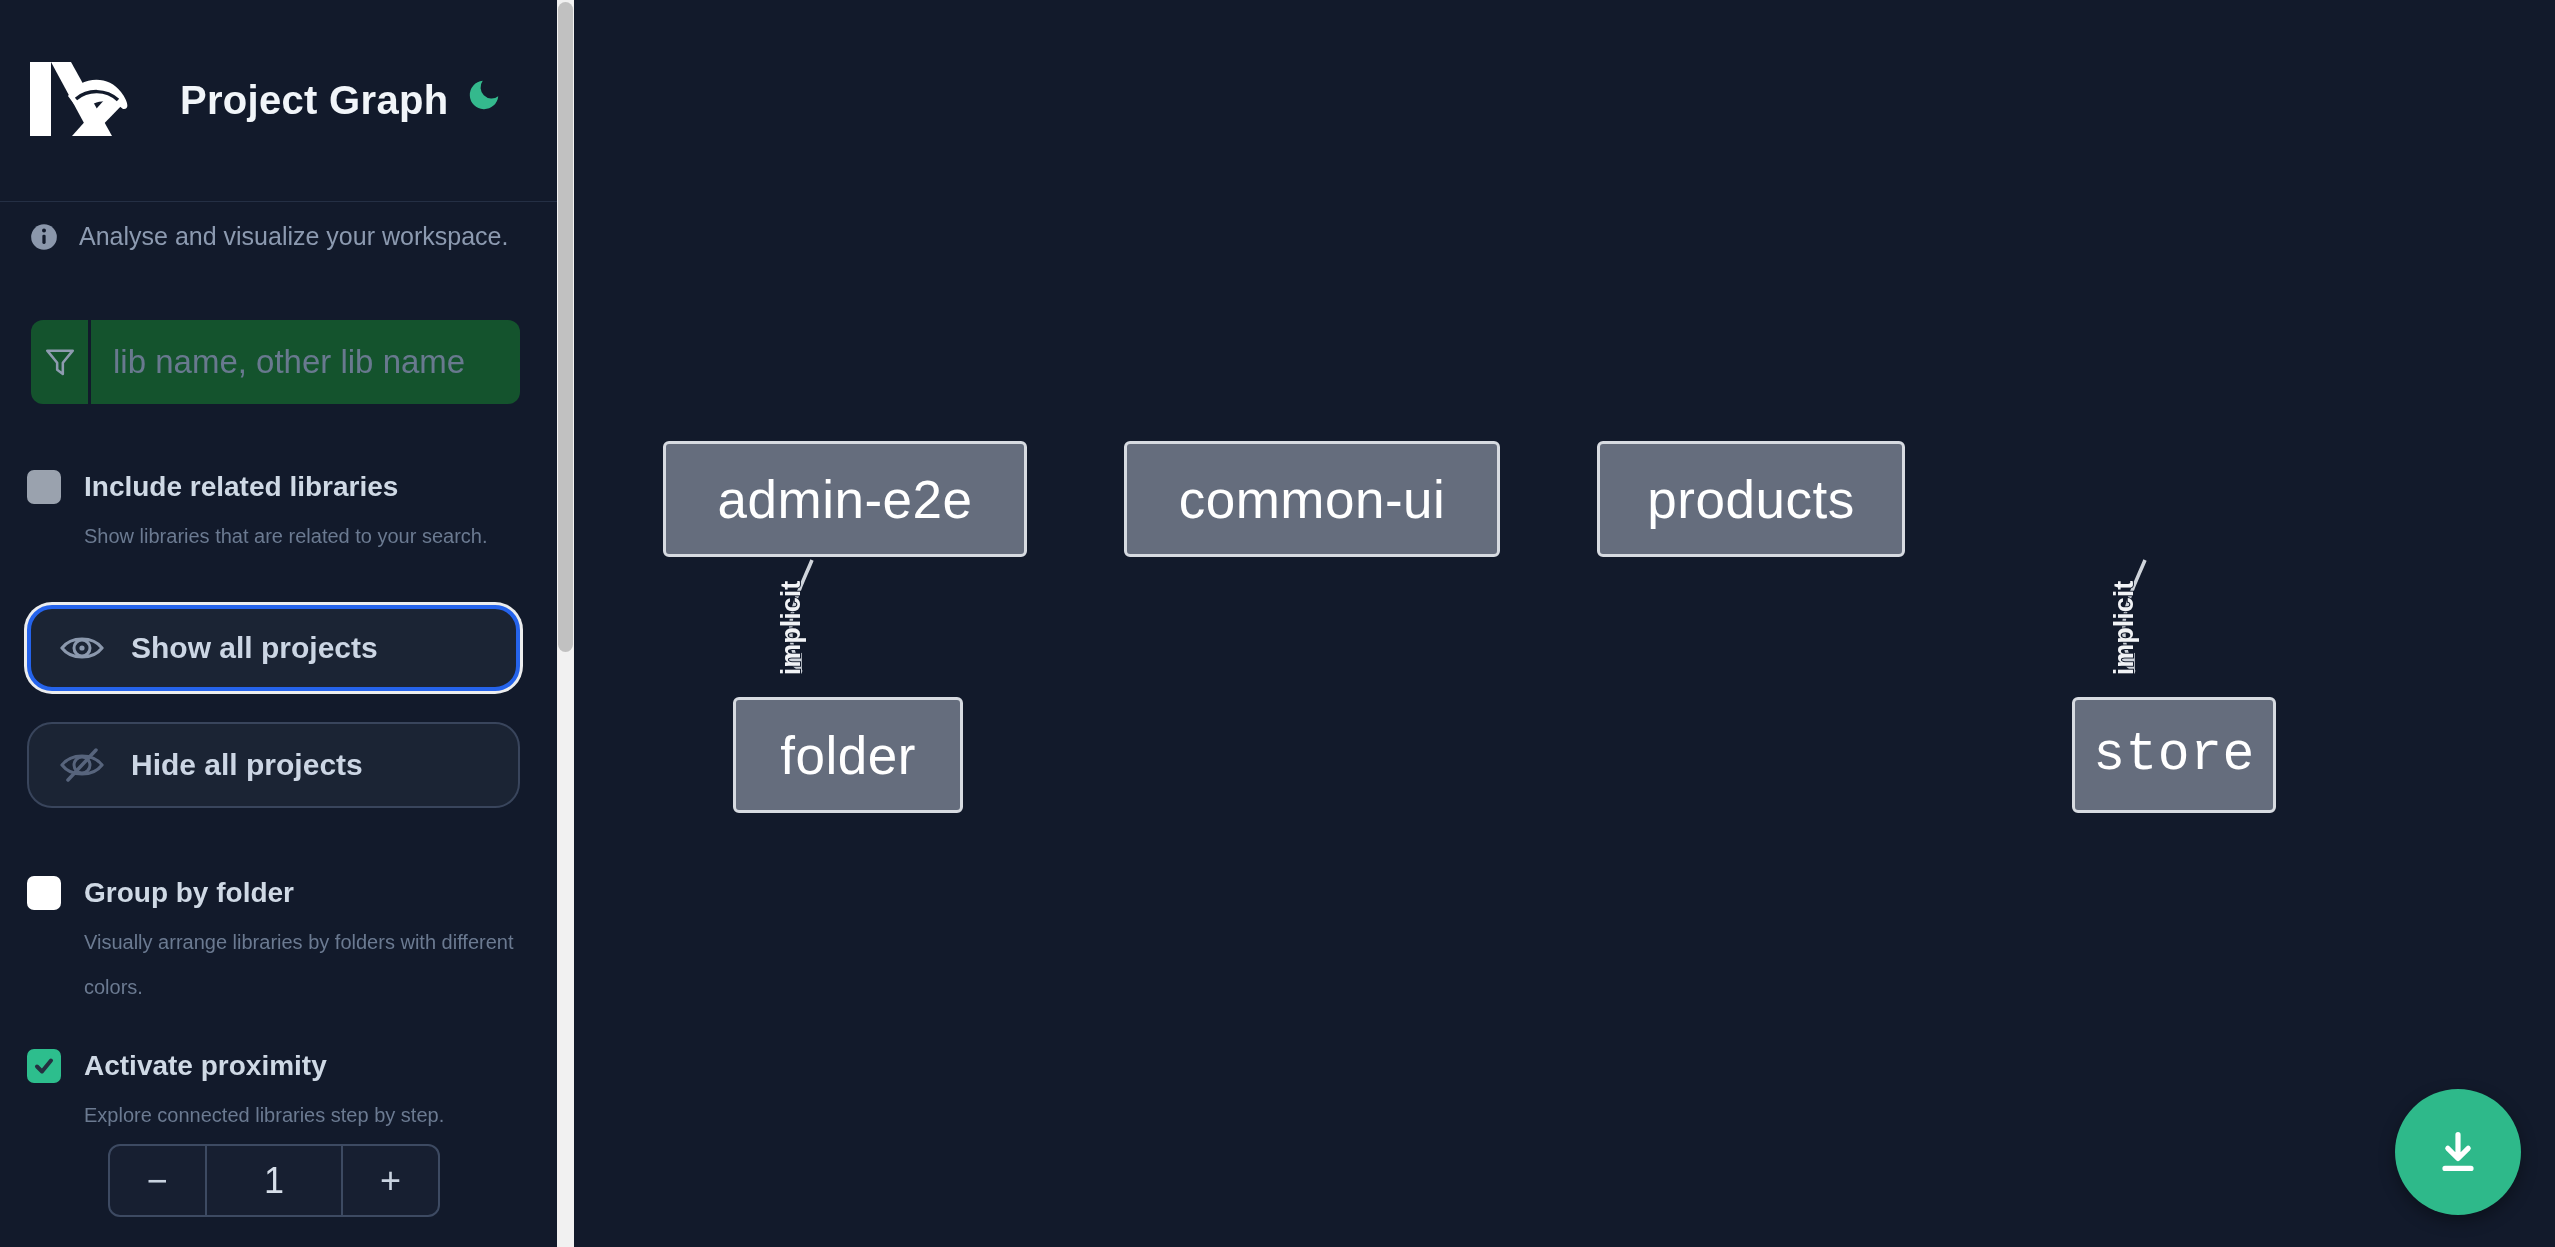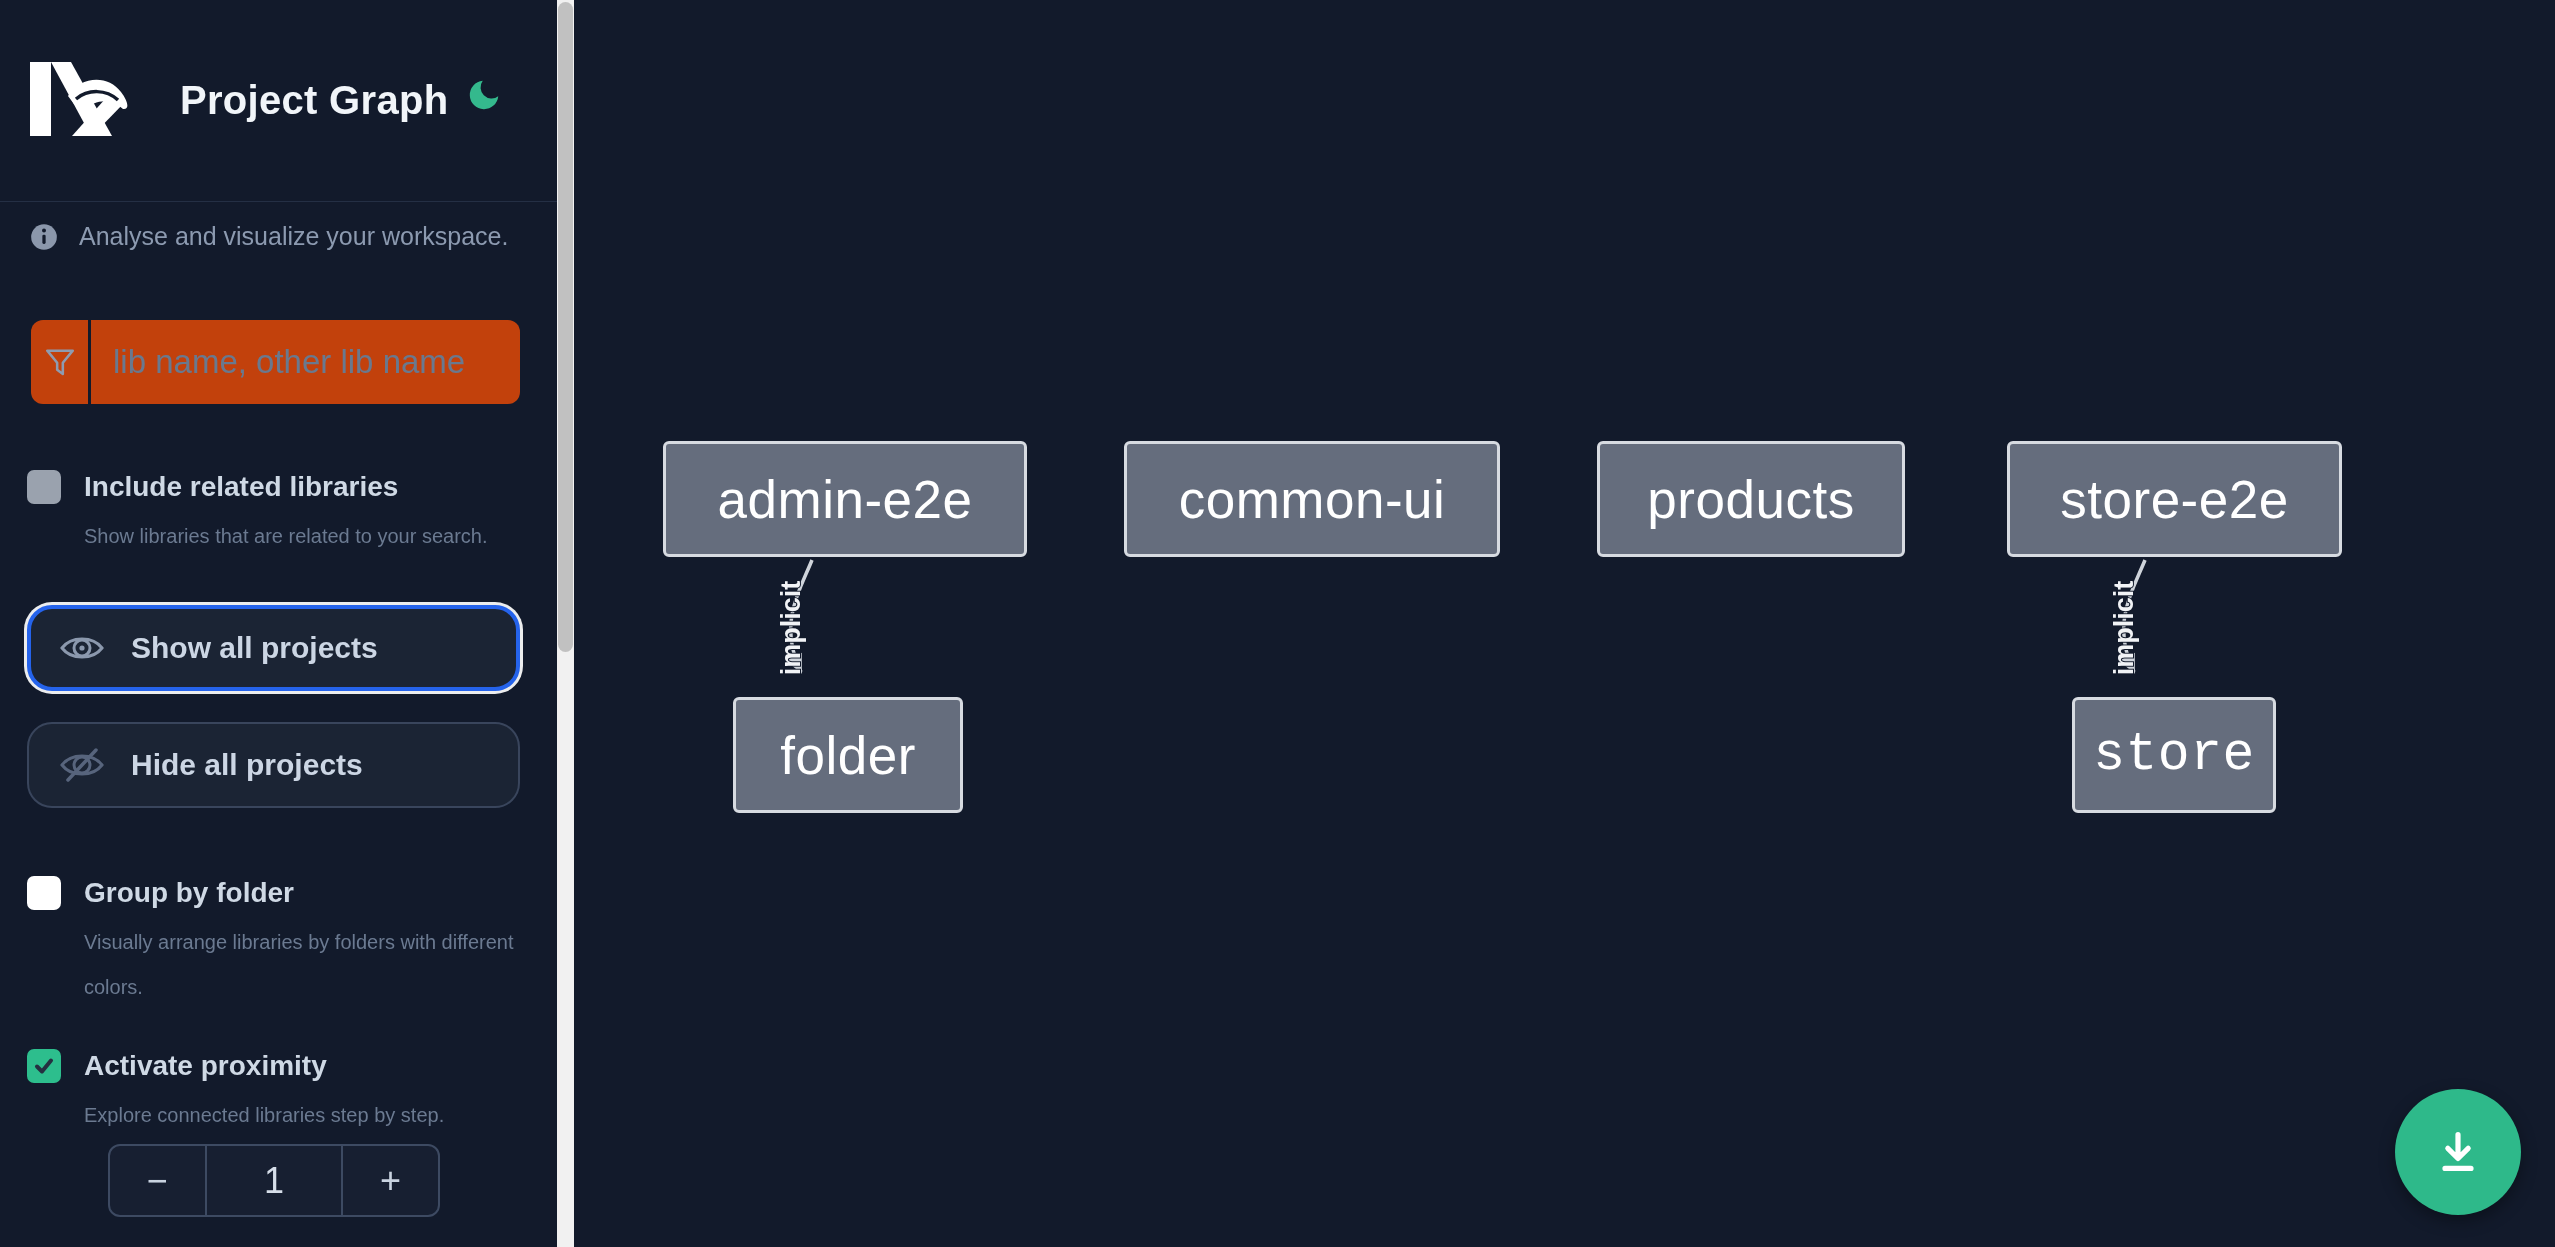--- a/index.html
+++ b/index.html
@@ -31,21 +31,21 @@
     position: absolute; left: 462px; top: 74px; width: 44px; height: 44px;
     background: transparent; border: none; cursor: pointer;
   }
 
   .info-row { position: absolute; left: 30px; top: 222px; width: 500px; display: flex; align-items: center; gap: 21px; }
   .info-icon { width: 28px; height: 28px; flex: 0 0 auto; }
   .tagline { font-size: 25px; color: #8c9ab0; }
 
   .searchbox {
     position: absolute; left: 31px; top: 320px; width: 489px; height: 84px;
-    background: #c2410c; border-radius: 12px; display: flex; align-items: stretch; overflow: hidden;
+    background: #14532d; border-radius: 12px; display: flex; align-items: stretch; overflow: hidden;
   }
   .search-iconcell {
     width: 60px; flex: 0 0 auto; display: flex; align-items: center; justify-content: center;
     border-right: 3px solid #121a2b;
   }
   .searchbox input {
     flex: 1; background: transparent; border: none; outline: none;
     padding: 0 22px; font-size: 33px; color: #dbe3ee;
     font-family: "Liberation Sans", "DejaVu Sans", sans-serif;
   }
@@ -236,21 +236,20 @@
     </defs>
     <path d="M 812 560 C 801 588, 777 622, 801 672" fill="none" stroke="#cfd4db" stroke-width="3.5" marker-end="url(#arrow)"></path>
     <path d="M 2145 560 C 2134 588, 2110 622, 2134 672" fill="none" stroke="#cfd4db" stroke-width="3.5" marker-end="url(#arrow)"></path>
     <text class="edge-label" transform="translate(800 628) rotate(-90)" text-anchor="middle">implicit</text>
     <text class="edge-label" transform="translate(2133 628) rotate(-90)" text-anchor="middle">implicit</text>
   </svg>
 
   <div class="node" style="left:663px; top:441px; width:364px; height:116px;">admin-e2e</div>
   <div class="node" style="left:1124px; top:441px; width:376px; height:116px;">common-ui</div>
   <div class="node" style="left:1597px; top:441px; width:308px; height:116px;">products</div>
-  <div class="node" style="left:2007px; top:441px; width:335px; height:116px;">store-e2e</div>
   <div class="node" style="left:733px; top:697px; width:230px; height:116px;">folder</div>
   <div class="node" style="left:2072px; top:697px; width:204px; height:116px;font-family:Liberation Mono, monospace;">store</div>
 
   <button class="fab">
     <svg width="52" height="52" viewBox="0 0 24 24">
       <path d="M12 4 V14 M7.3 10.3 L12 15 L16.7 10.3 M6 19.6 H18" fill="none" stroke="#ffffff" stroke-width="2.4" stroke-linecap="round" stroke-linejoin="round"></path>
     </svg>
   </button>
 
 </div>

